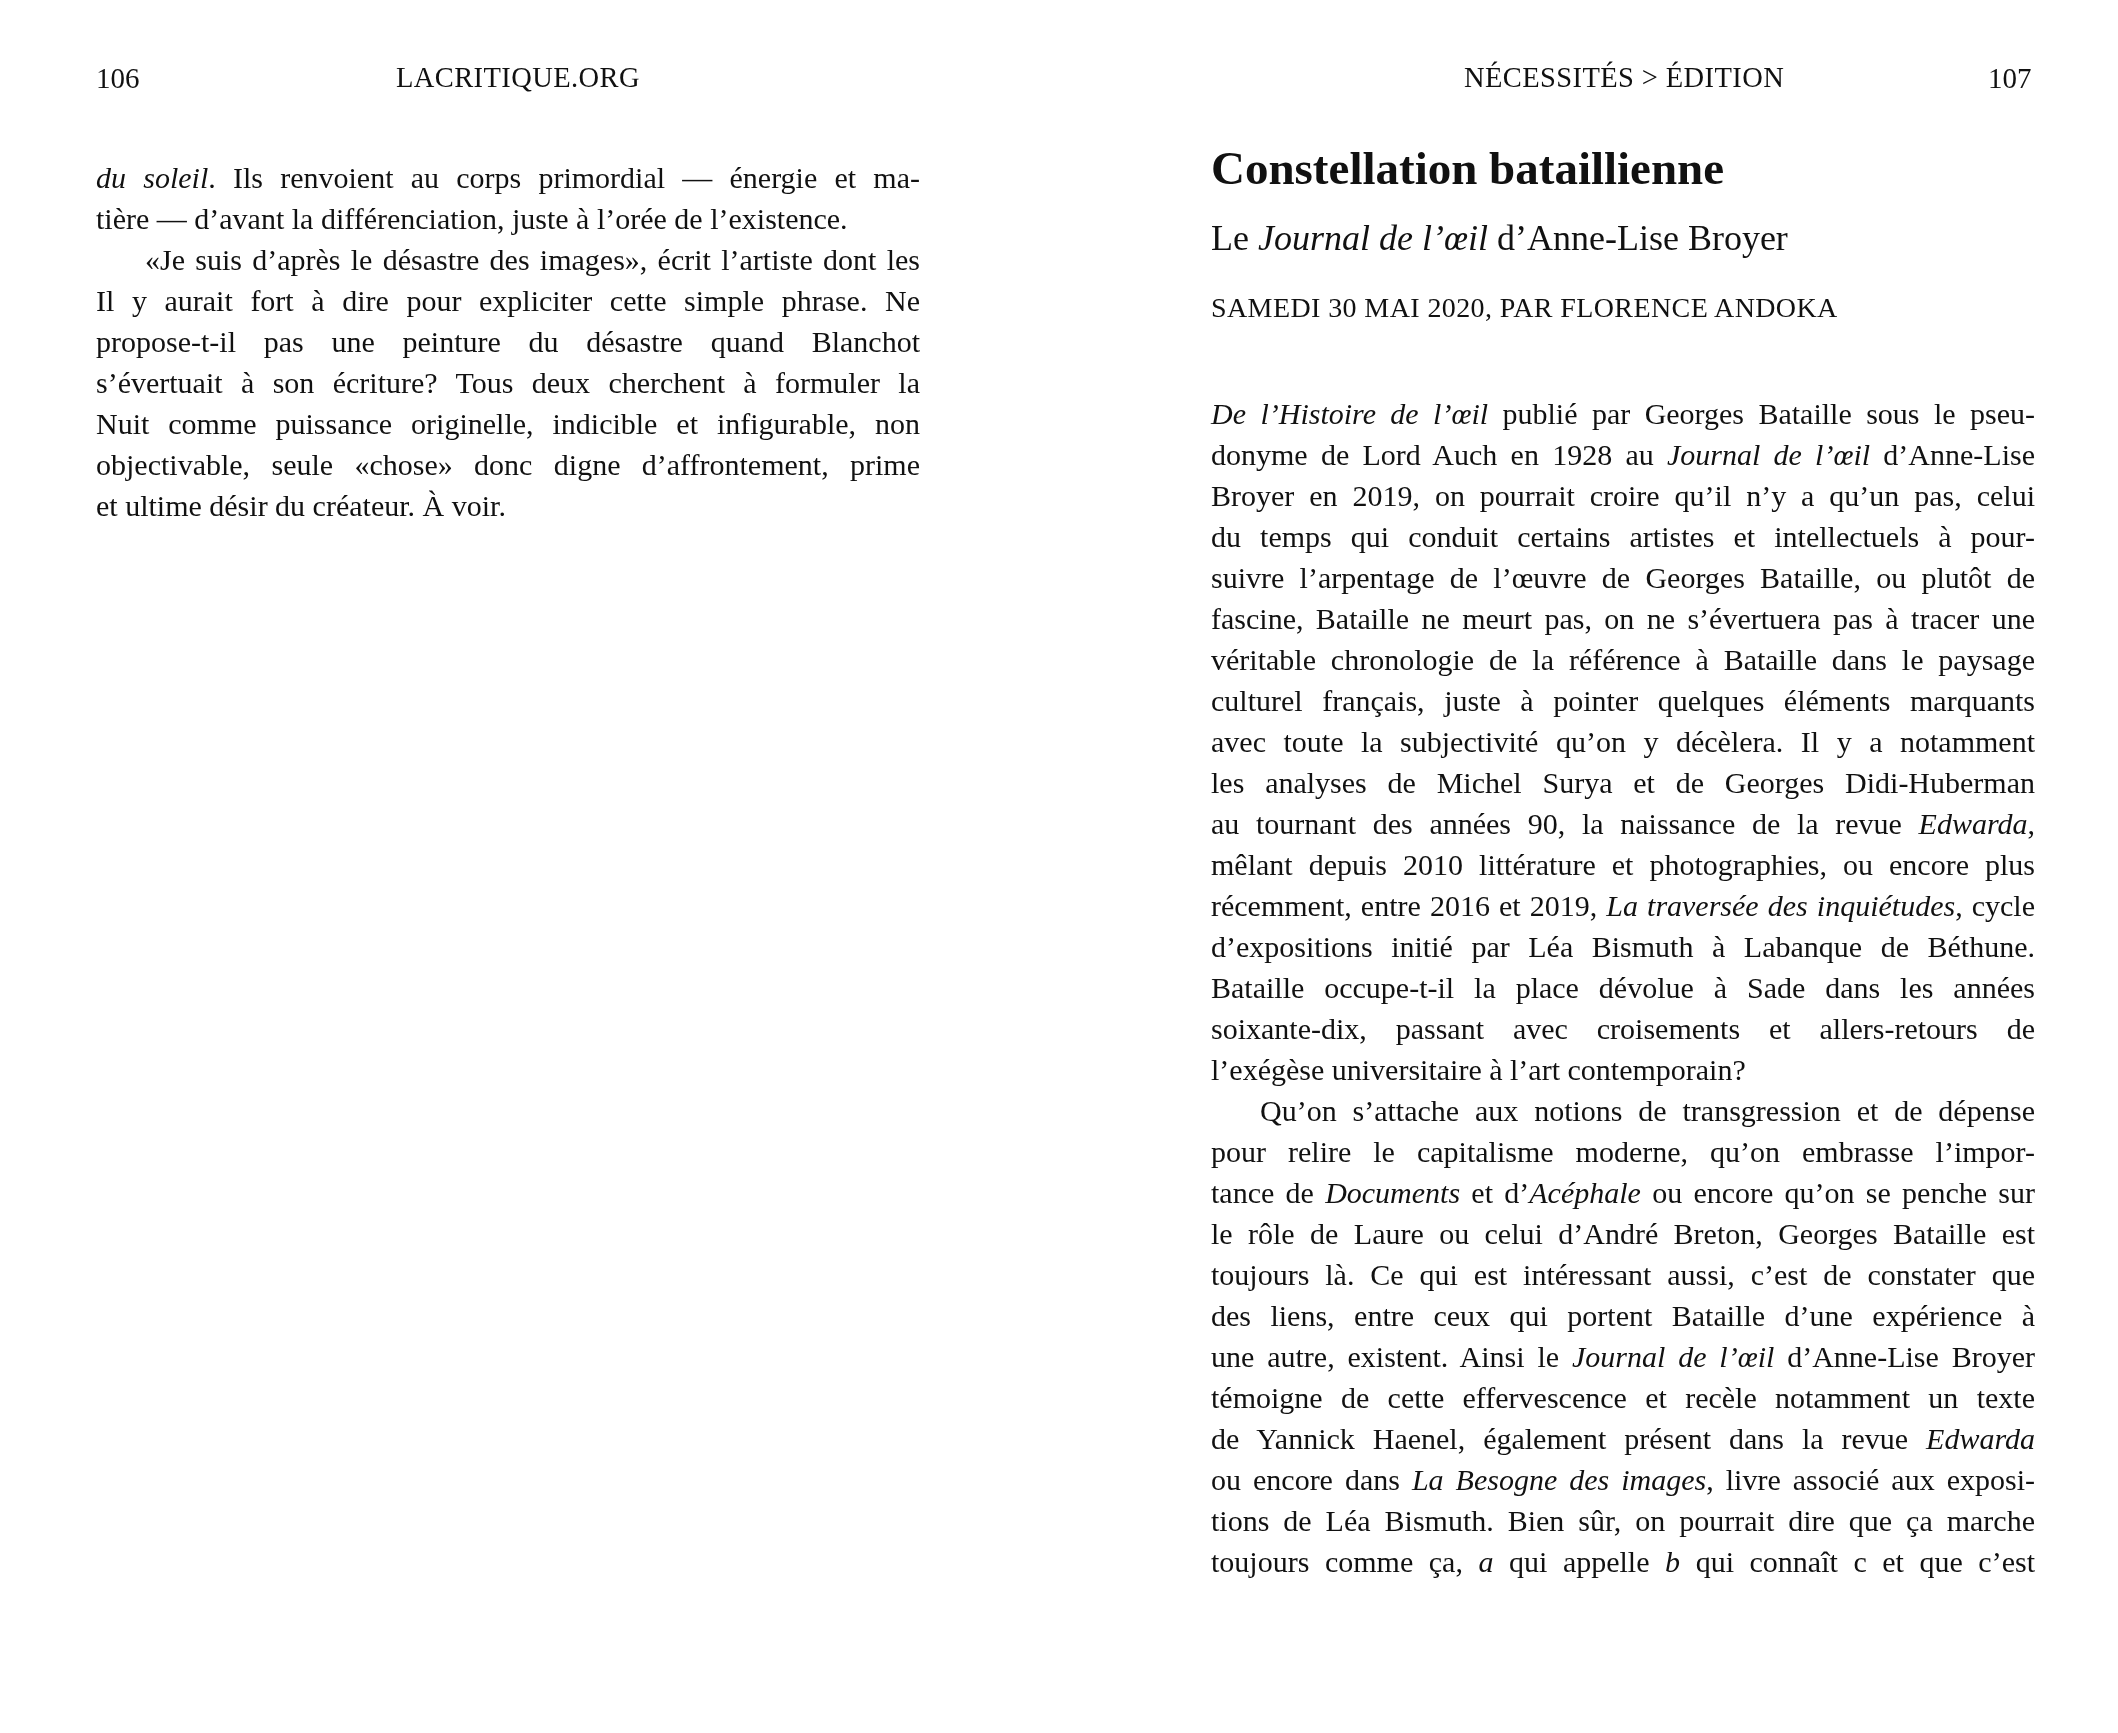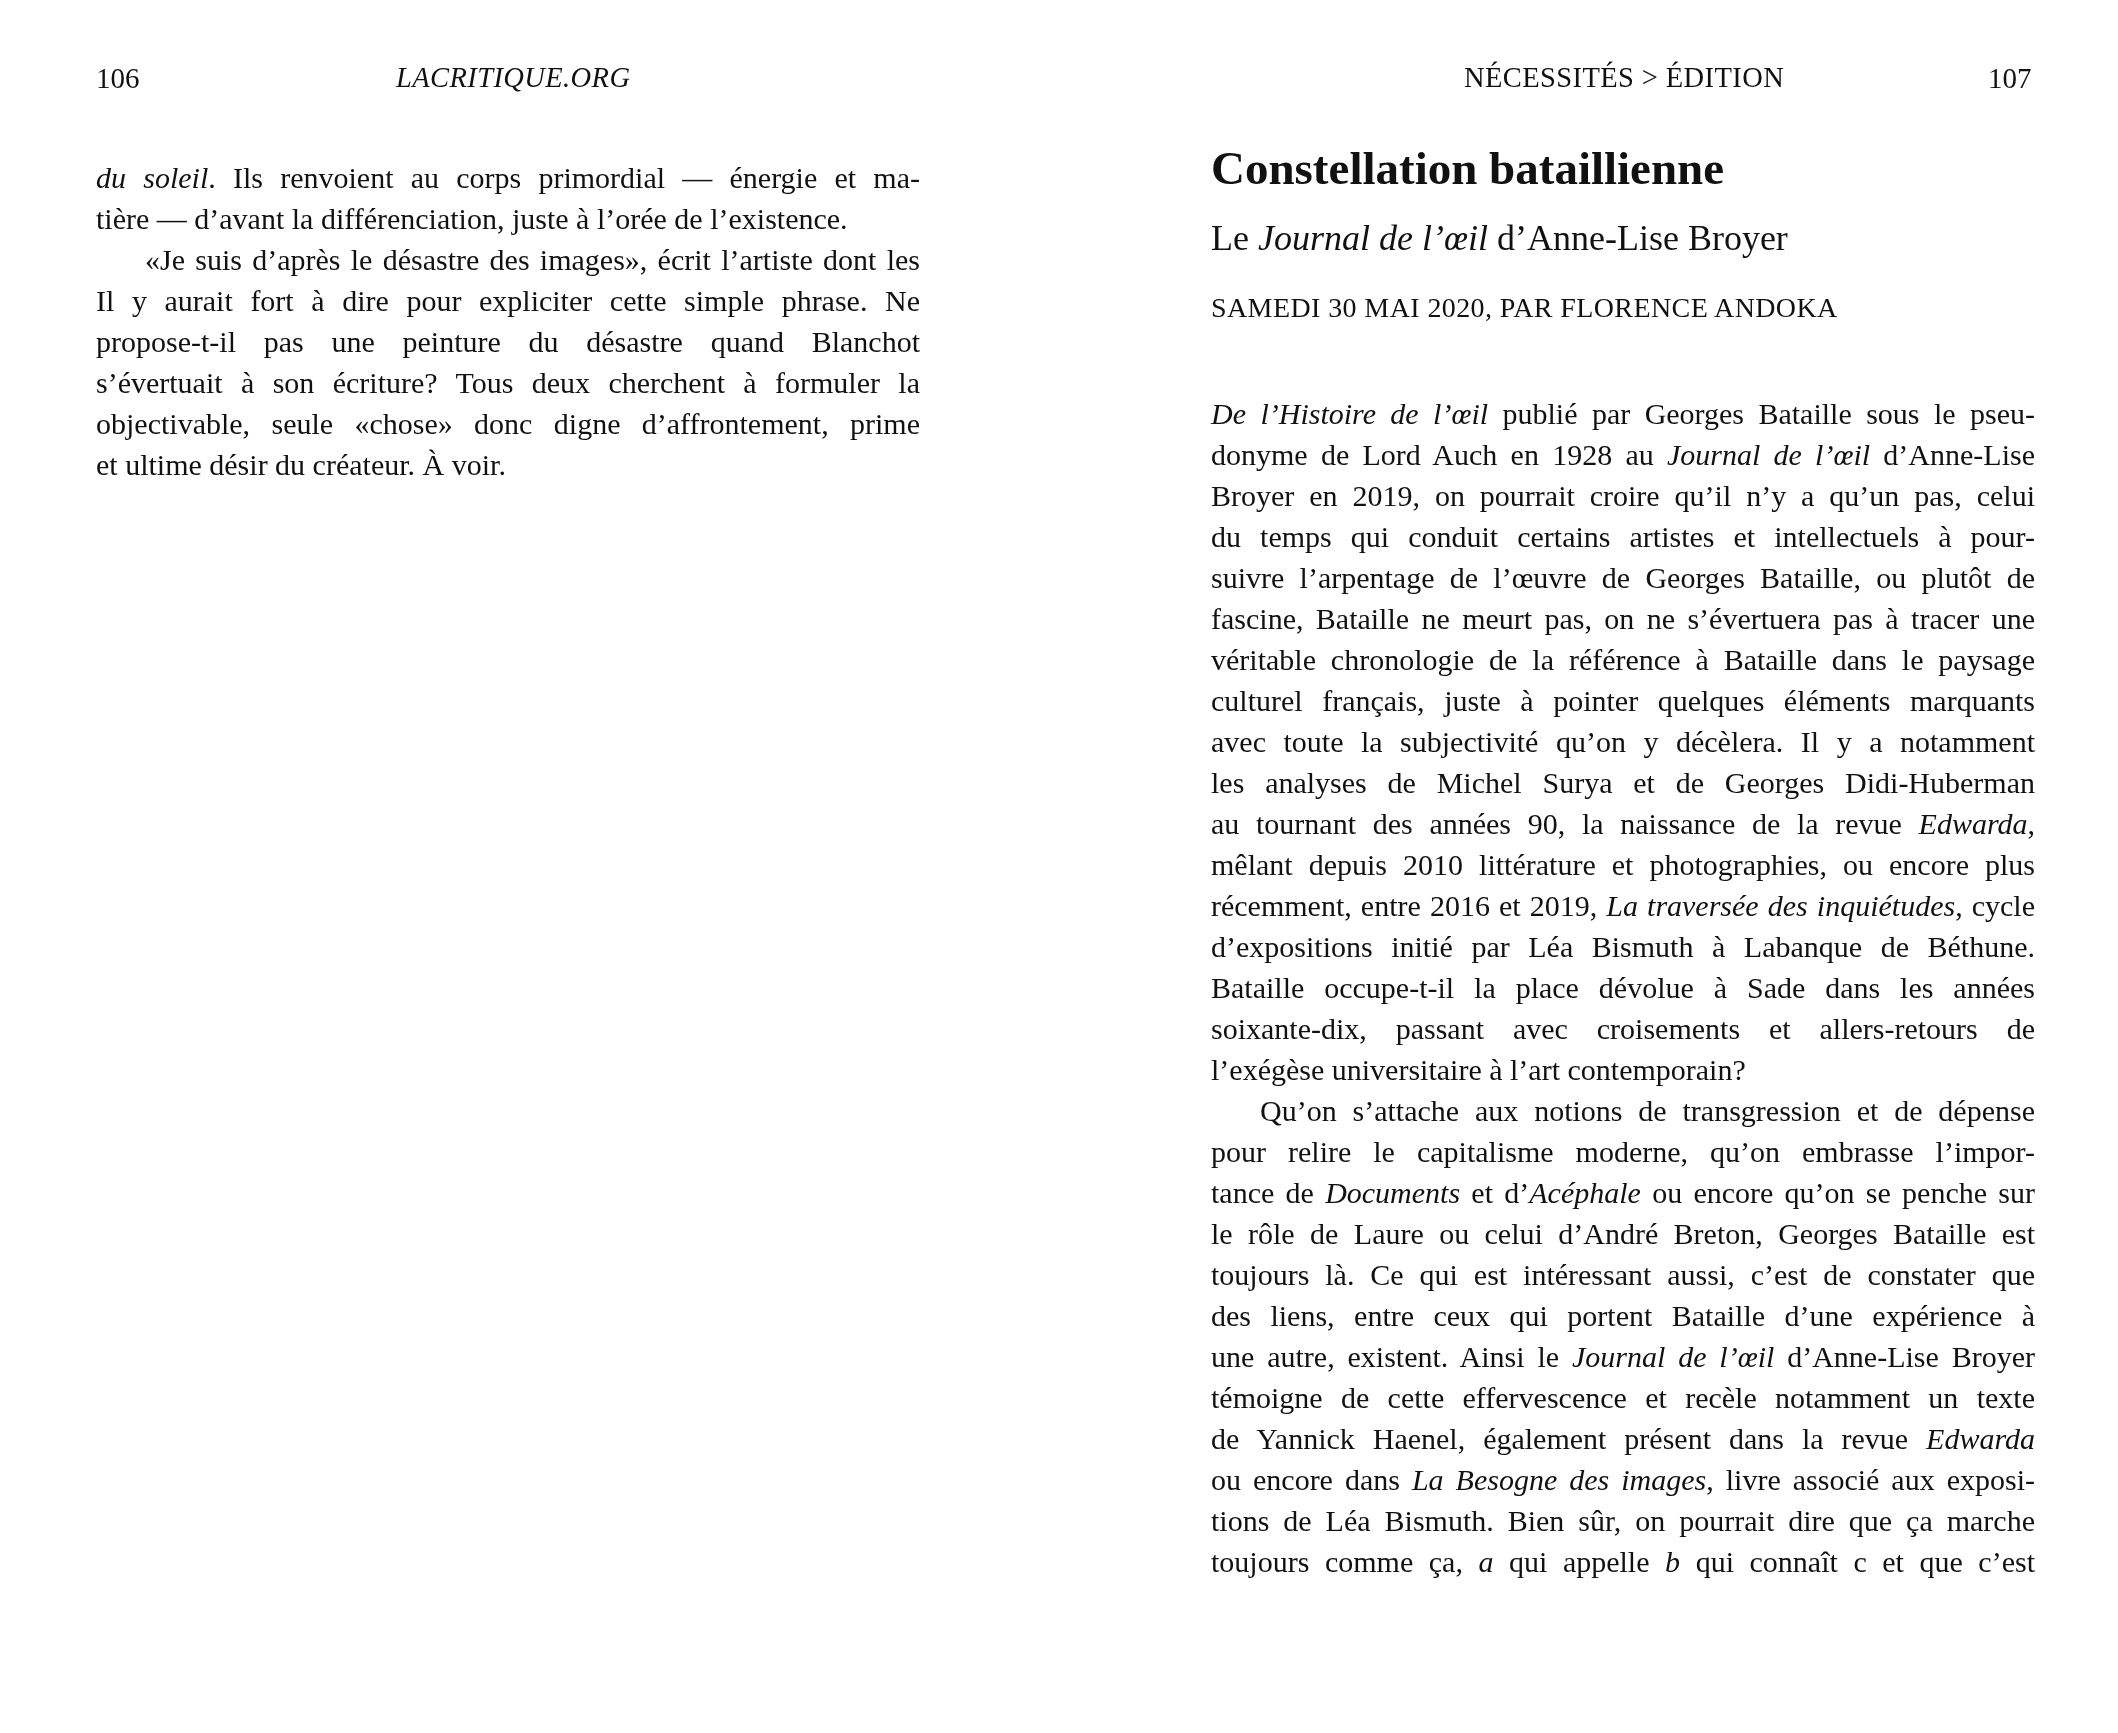--- a/index.html
+++ b/index.html
@@ -24,21 +24,21 @@
     #page-right { left: 1059px; width: 1059px; }
 
     .running-head {
       position: absolute;
       top: 60px;
       font-size: 28.5px;
       line-height: 36px;
       white-space: nowrap;
     }
     .folio { font-size: 29px; }
-    .head-italic { font-style: italic; letter-spacing: 0.4px; }
+    .head-italic { letter-spacing: 0.4px; }
     .head-caps { letter-spacing: 0.4px; }
 
     .column {
       position: absolute;
       width: 824px;
     }
     #left-column { left: 96px; top: 157px; }
     #right-column { left: 152px; top: 140px; }
 
     .line {
@@ -87,20 +87,21 @@
   <div class="running-head folio" style="left:96px;">106</div>
   <div class="running-head head-italic" style="left:396px;">LACRITIQUE.ORG</div>
 
   <div class="column" id="left-column">
       <div class="line"><span class="it">du soleil</span><span>. Ils renvoient au corps primordial — énergie et ma-</span></div>
       <div class="line last"><span>tière — d’avant la différenciation, juste à l’orée de l’existence.</span></div>
       <div class="line indent"><span>«Je suis d’après le désastre des images», écrit l’artiste dont les</span></div>
       <div class="line"><span>Il y aurait fort à dire pour expliciter cette simple phrase. Ne</span></div>
       <div class="line"><span>propose-t-il pas une peinture du désastre quand Blanchot</span></div>
       <div class="line"><span>s’évertuait à son écriture? Tous deux cherchent à formuler la</span></div>
+      <div class="line"><span>Nuit comme puissance originelle, indicible et infigurable, non</span></div>
       <div class="line"><span>objectivable, seule «chose» donc digne d’affrontement, prime</span></div>
       <div class="line last"><span>et ultime désir du créateur. À voir.</span></div>
     </div>
 </div>
 
 <div class="page" id="page-right">
   <div class="running-head head-caps" style="left:405px;">NÉCESSITÉS &gt; ÉDITION</div>
   <div class="running-head folio" style="left:929px;">107</div>
 
   <div class="column" id="right-column">

